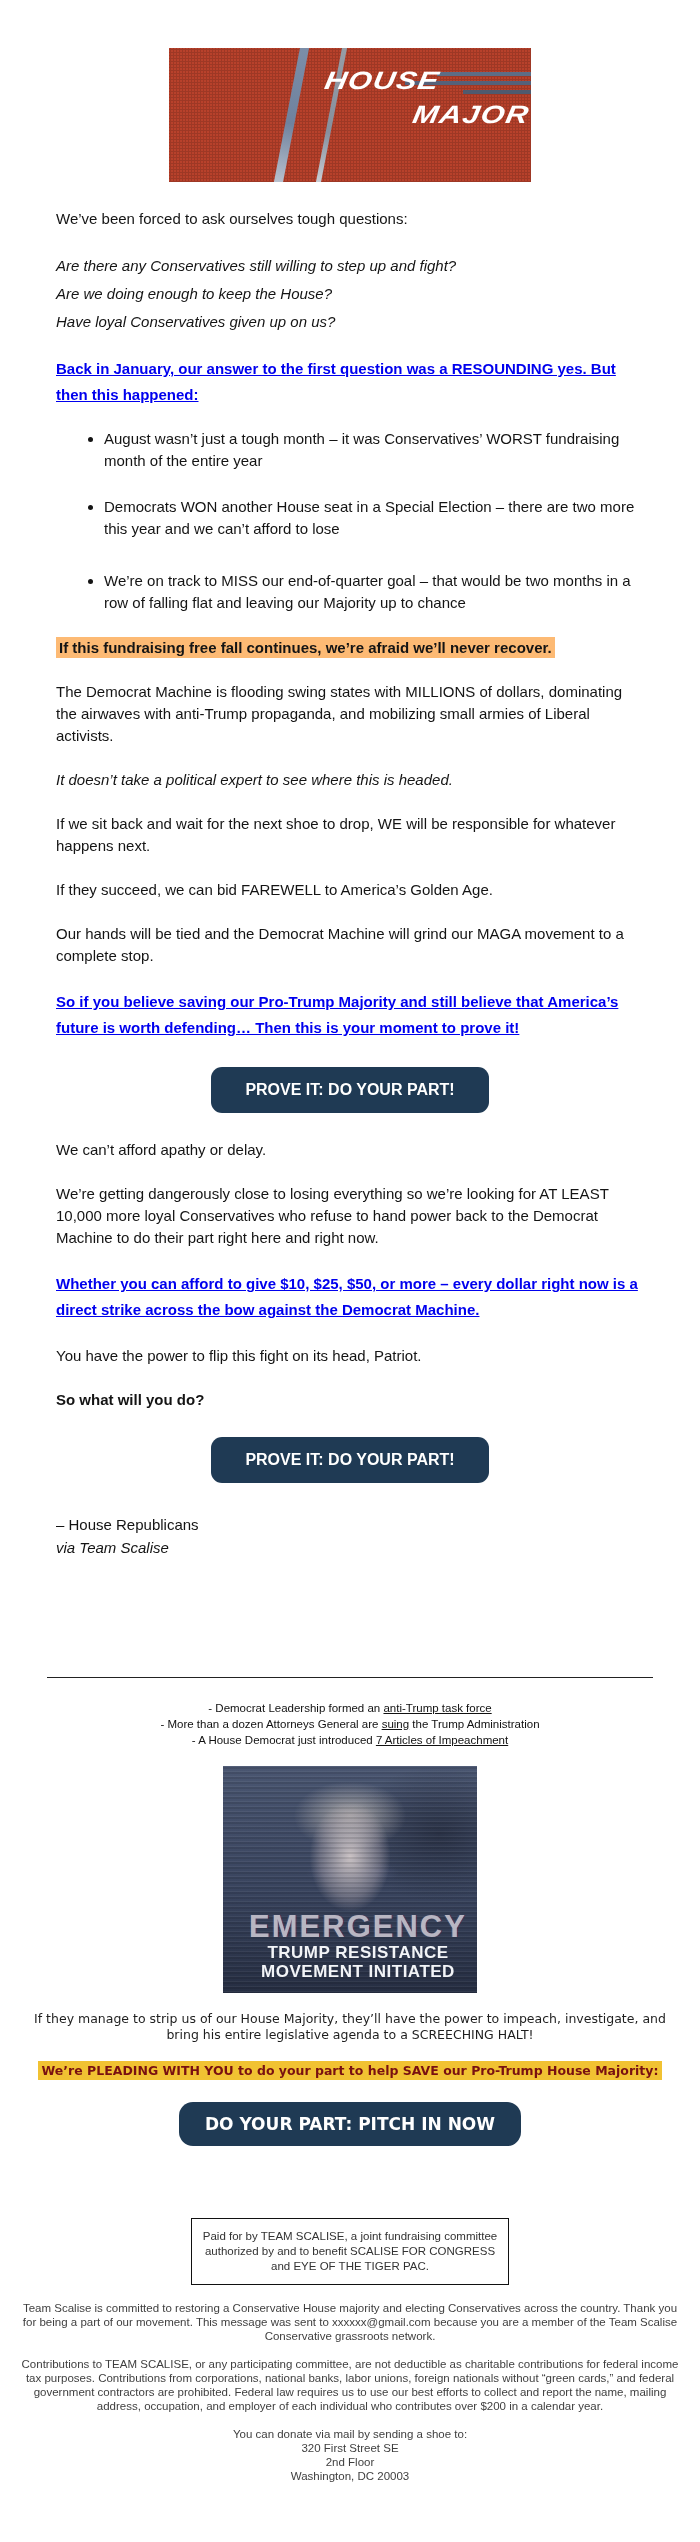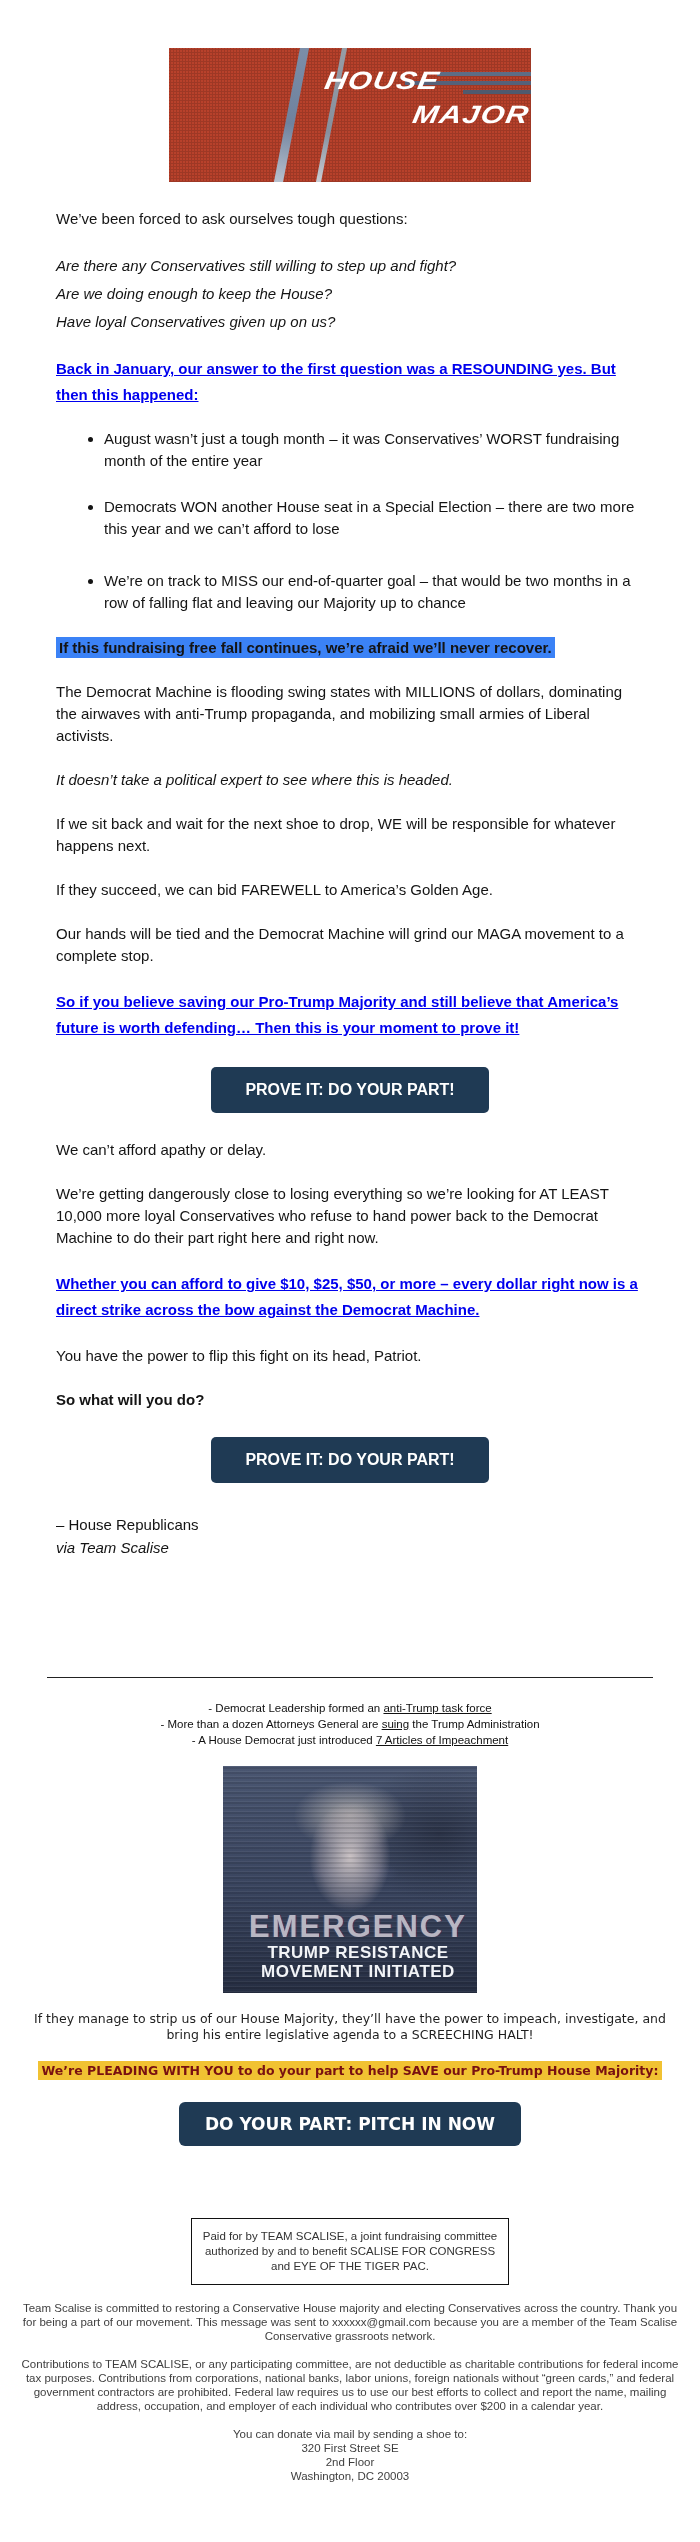--- a/index.html
+++ b/index.html
@@ -29,26 +29,26 @@
   
   .content { padding:0 56px; font-size:15px; line-height:22px; }
   .content p { margin:22px 0; }
   .first-p { margin-top:26px !important; }
   .questions { margin:20px 0; font-style:italic; line-height:28px; }
   .cta-text-link { display:block; margin:16px 0; color:#0000ee; font-weight:bold; text-decoration:underline; line-height:26px; cursor:pointer; }
   ul.points { margin:20px 0; padding-left:48px; }
   ul.points li { margin-bottom:24px; }
   ul.points li:last-child { margin-bottom:0;margin-top:30px; }
   .hl-p { line-height:23px; }
-  .hl1 { background:#3b82f6; font-weight:bold; padding:2px 3px; }
+  .hl1 { background:#fdba74; font-weight:bold; padding:2px 3px; }
   .italic { font-style:italic; }
   .bold { font-weight:bold; }
 
   .btn-navy { display:table; margin:26px auto; background:#1f3a54; color:#ffffff;
-    font-weight:bold; font-size:16px; padding:12px 34px; border-radius:5px;
+    font-weight:bold; font-size:16px; padding:12px 34px; border-radius:11px;
     text-decoration:none; cursor:pointer; }
   .sig { margin-top:30px; line-height:23px; }
 
   
   hr.divider { border:none; border-top:1px solid #222; margin:118px 47px 22px; }
   .news { text-align:center; font-size:11.5px; line-height:16px; color:#111; }
   .news a { color:#111; text-decoration:underline; cursor:pointer; }
 
   
   .alert-img {
@@ -68,21 +68,21 @@
   .alert-title { font-size:31px; font-weight:bold; letter-spacing:2px; color:rgba(206,211,218,0.8);
     line-height:32px; text-shadow:1px 0 rgba(180,40,60,0.35), -1px 0 rgba(60,120,200,0.35); }
   .alert-sub { font-size:17px; font-weight:bold; letter-spacing:0.5px; color:#f2f4f7; line-height:19px; }
 
   
   .plea-p { font-family:"DejaVu Sans", sans-serif; font-size:12.5px; line-height:16px;
     text-align:center; margin:18px 26px; color:#1e1e1e; }
   .plea-hl { text-align:center; margin:3px 0; line-height:18px; }
   .hl2 { background:#f1c232; color:#791111; font-weight:bold; padding:2px 4px;
     font-family:"DejaVu Sans", sans-serif; font-size:12.5px; }
-  .btn-navy.alt { font-family:"DejaVu Sans", sans-serif; font-size:17px; padding:12px 26px; border-radius:6px; margin-top:22px; }
+  .btn-navy.alt { font-family:"DejaVu Sans", sans-serif; font-size:17px; padding:12px 26px; border-radius:14px; margin-top:22px; }
 
   
   .paidbox { width:300px; margin:72px auto 16px; border:1px solid #111; padding:10px 8px;
     font-size:11.5px; line-height:15px; text-align:center; color:#333; }
   .footer-p { font-size:11.5px; line-height:14px; color:#3f3f3f; text-align:center; margin:14px 16px; }
 </style>
 </head>
 <body>
 
 <div class="email">

